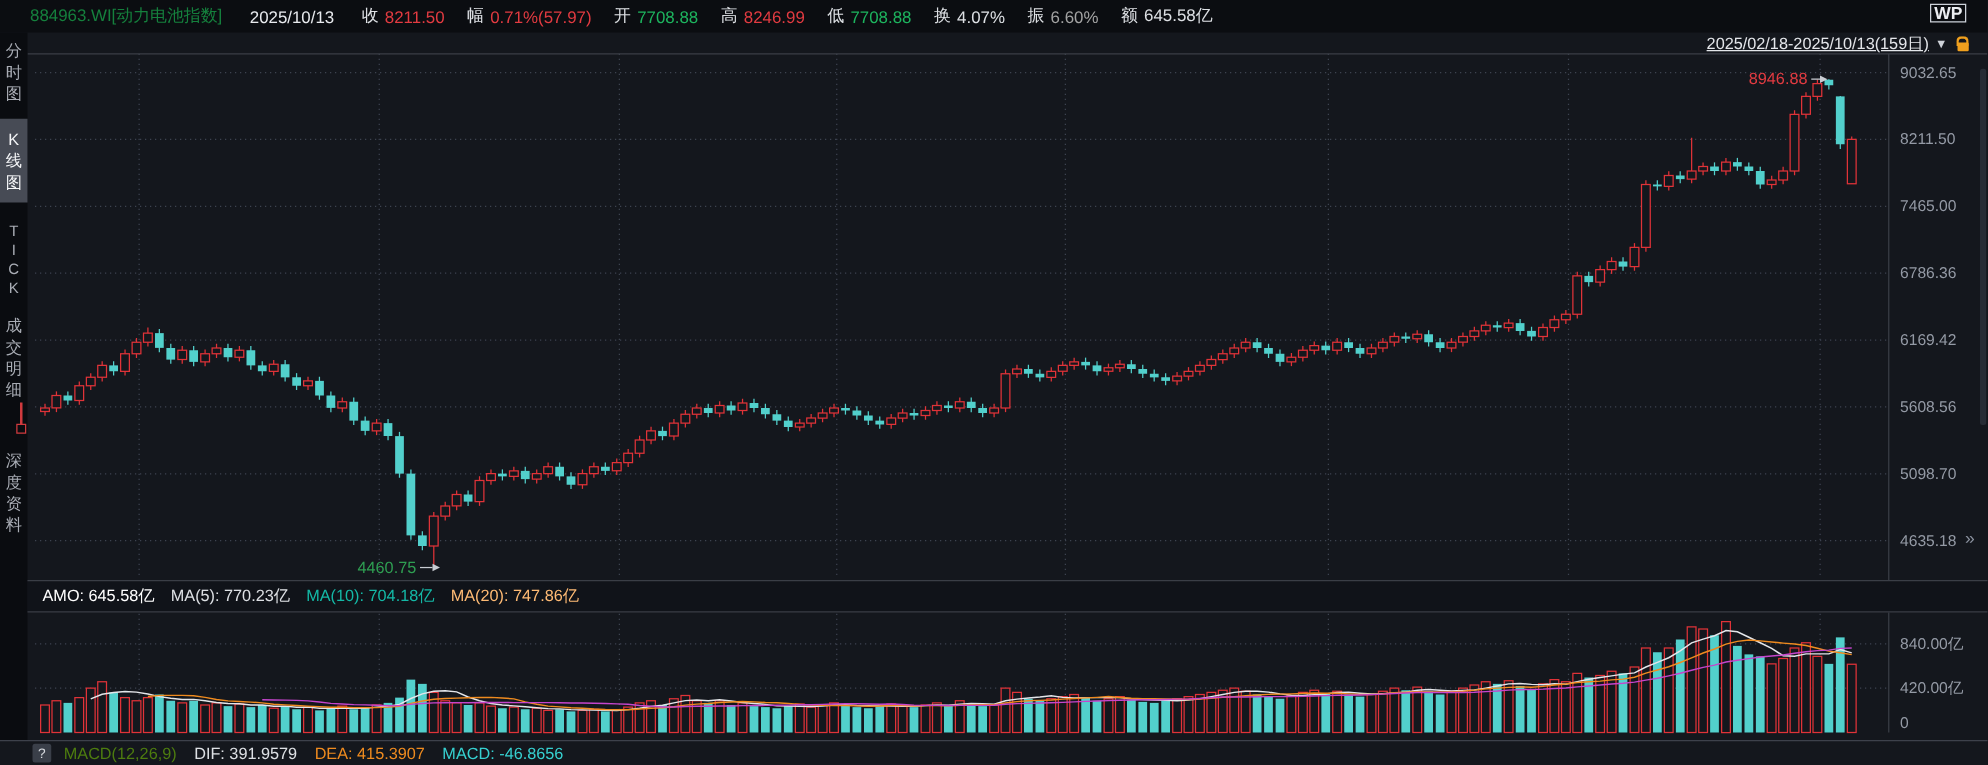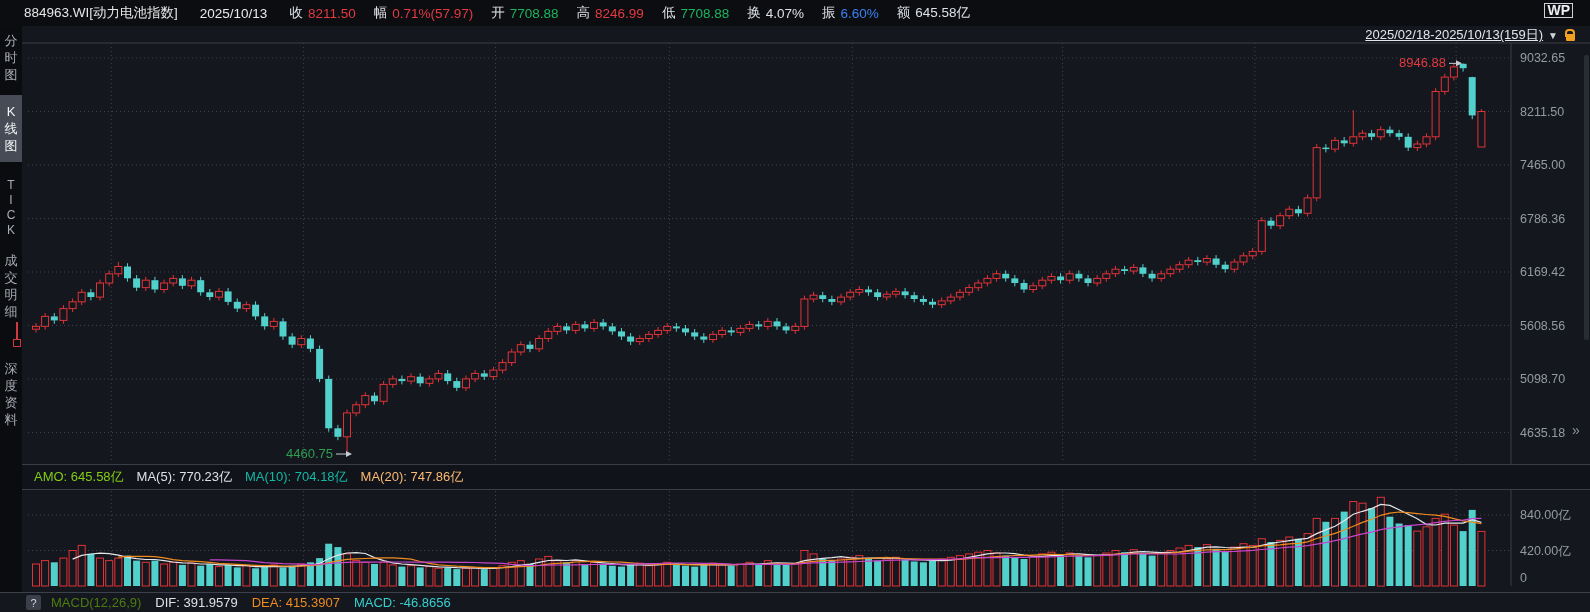--- a/index.html
+++ b/index.html
@@ -3,21 +3,21 @@
 <meta charset="utf-8">
 <style>
   html,body{margin:0;padding:0;background:#14171d;}
   body{width:1590px;height:612px;position:relative;overflow:hidden;
        font-family:"Liberation Sans","DejaVu Sans",sans-serif;color:#dde0e4;}
   #chart-svg{position:absolute;left:0;top:0;width:1590px;height:612px;}
   
   #topbar{position:absolute;left:0;top:0;width:1590px;height:26px;background:#0b0d11;
           display:flex;align-items:center;padding-left:24px;box-sizing:border-box;
           font-size:13.5px;white-space:nowrap;z-index:5;}
-  #topbar .sym{color:#e5e5e5;margin-right:22px;text-align:center;}
+  #topbar .sym{color:#15803d;margin-right:22px;text-align:center;}
   #topbar .dt{color:#e8eaee;margin-right:22px;}
   #topbar .field{margin-right:18px;display:inline-flex;align-items:center;}
   #topbar .field .lbl{color:#dde0e4;margin-right:5px;}
   #wp-badge{position:absolute;top:3px;right:17px;border:1px solid #cdd2da;color:#eceef2;
             font-size:14px;font-weight:bold;padding:1px 2px;line-height:11px;z-index:6;}
   
   #sidebar{position:absolute;left:0;top:26px;width:22px;height:566px;background:#0a0c10;
            z-index:4;}
   .side-item{width:22px;text-align:center;font-size:13px;line-height:17px;color:#a9adb5;
              cursor:default;word-break:break-all;}
@@ -598,21 +598,21 @@
         <span class="lbl">高</span>
         <span style="color: rgb(226, 59, 65);">8246.99</span>
       </span><span class="field">
         <span class="lbl">低</span>
         <span style="color: rgb(29, 180, 94);">7708.88</span>
       </span><span class="field">
         <span class="lbl">换</span>
         <span style="color: rgb(221, 224, 228);">4.07%</span>
       </span><span class="field">
         <span class="lbl">振</span>
-        <span style="color: #3b82f6;">6.60%</span>
+        <span style="color: #a3a3a3;">6.60%</span>
       </span><span class="field">
         <span class="lbl">额</span>
         <span style="color: rgb(221, 224, 228);">645.58亿</span>
       </span></span>
 </div>
 <div id="wp-badge">WP</div>
 
 <div id="sidebar">
     <div class="side-item" style="margin-top: 6px;">
       <div>分</div>
@@ -651,21 +651,21 @@
 <div id="range-row">
   <span class="rng">2025/02/18-2025/10/13(159日)</span>
   <span class="tri">▼</span>
   <span class="lock">
     <span class="shackle"></span>
     <span class="body"></span>
   </span>
 </div>
 
 <div id="amo-row">
-    <span style="color: #84cc16; text-align: center;">AMO: 645.58亿</span>
+    <span style="color: #ffffff; text-align: center;">AMO: 645.58亿</span>
     <span style="color: rgb(221, 224, 228);">MA(5): 770.23亿</span>
     <span style="color: #14b8a6;">MA(10): 704.18亿</span>
     <span style="color: #fdba74;">MA(20): 747.86亿</span>
   </div>
 
 <div id="status-bar">
   <span class="helpbox">?</span>
   <span id="status-segs"><span class="seg" style="color: #4d7c0f;">MACD(12,26,9)</span><span class="seg" style="color: rgb(221, 224, 228);">DIF: 391.9579</span><span class="seg" style="color: rgb(239, 139, 31);">DEA: 415.3907</span><span class="seg" style="color: rgb(54, 208, 208);">MACD: -46.8656</span></span>
 </div>
 

